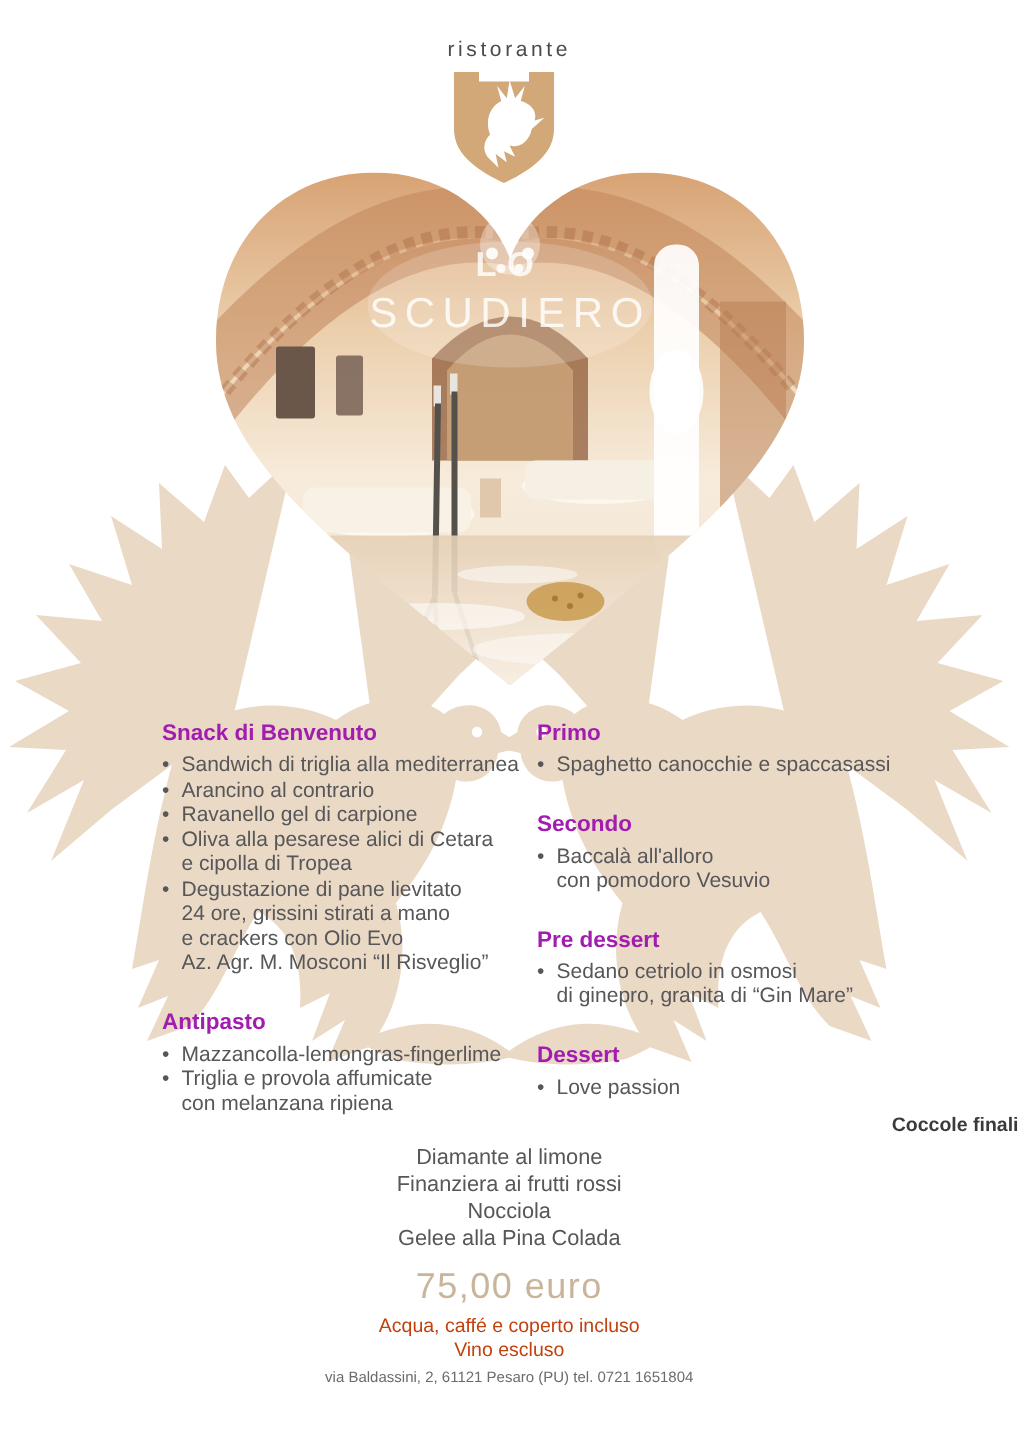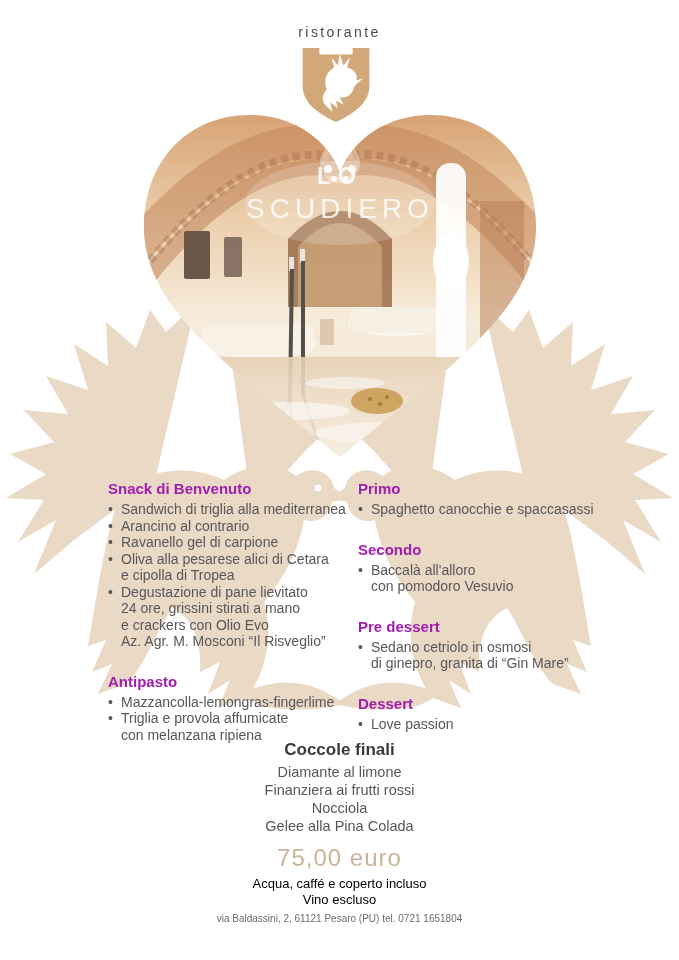--- a/index.html
+++ b/index.html
@@ -43,27 +43,27 @@
     font-size:15px; font-weight:bold; color:#a21caf;
     line-height:19px; margin-bottom:3px;
   }
   .sec-gap { margin-top:22px; }
   .mi { display:flex; font-size:14px; color:#57575a; line-height:16.5px; }
   .blt { width:13px; flex:0 0 13px; }
   .mi.cont { padding-left:13px; }
 
   
   .finale { position:absolute; top:740px; left:0; width:679px; text-align:center; z-index:4; }
-  .finale-title { font-size:17px; font-weight:bold; color:#3a3a39; line-height:19px; margin-bottom:4px; }
+  .finale-title { font-size:13px; font-weight:bold; color:#3a3a39; line-height:19px; margin-bottom:4px;text-align:right; }
   .finale-line { font-size:14.5px; line-height:18px; color:#57575a; }
   .price { margin-top:9px; font-size:24px; letter-spacing:1px; color:#c9b59b; }
 
   
   .notes { position:absolute; top:876px; left:0; width:679px; text-align:center;
-           font-size:13px; line-height:16px; color:#000000; z-index:4; }
+           font-size:13px; line-height:16px; color:#c2410c; z-index:4; }
   .address { position:absolute; top:913px; left:0; width:679px; text-align:center;
              font-size:10px; color:#6b6b6e; z-index:4; }
 </style>
 </head>
 <body>
 
 <div class="page">
 
   <div class="brand">ristorante</div>
 

